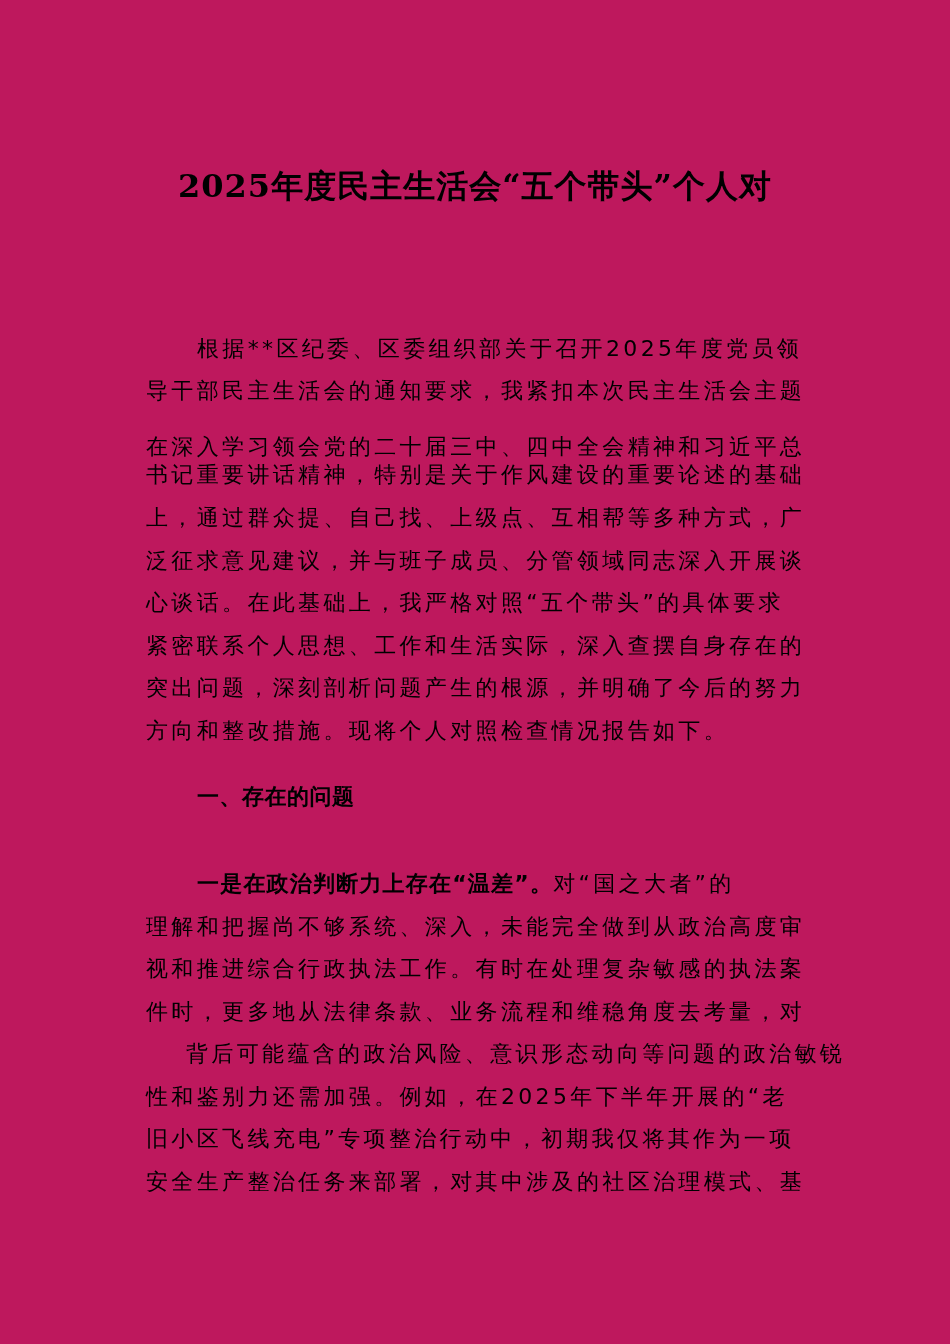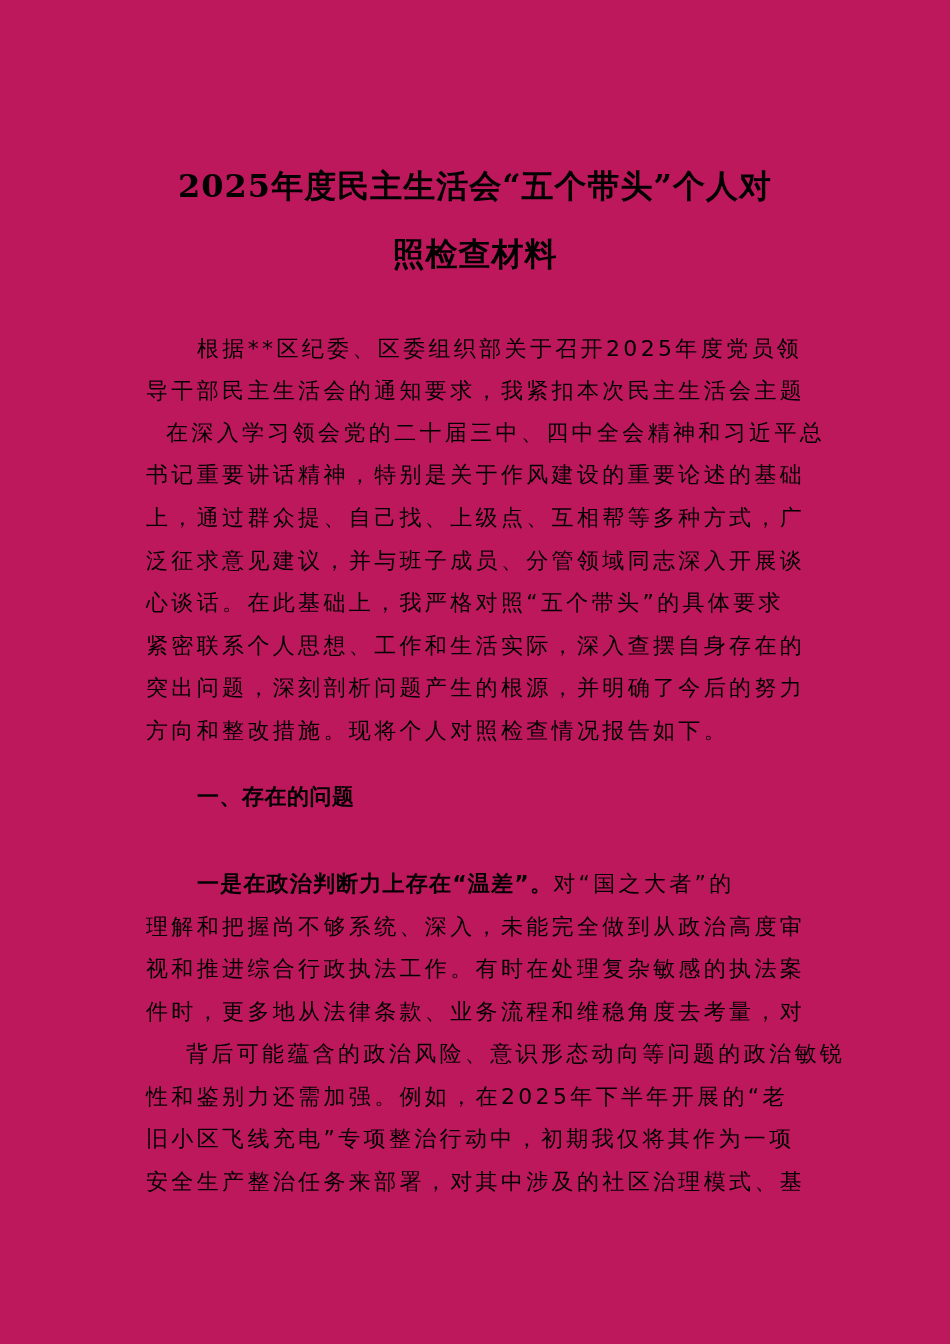--- a/index.html
+++ b/index.html
@@ -66,26 +66,25 @@
       white-space: nowrap;
     }
     .bold-lead { font-weight: bold; letter-spacing: 1.2px; }
   </style>
 </head>
 <body>
 
 <div class="page">
 
   <div class="title-line" style="top:166px;">2025年度民主生活会“五个带头”个人对</div>
-  <div class="title-line" style="top:234px;">照检查材料</div>
 
   <div>
     <div class="body-line indent" style="top:334px;">根据**区纪委、区委组织部关于召开2025年度党员领</div>
     <div class="body-line" style="top:376px;">导干部民主生活会的通知要求，我紧扣本次民主生活会主题</div>
-    <div class="body-line" style="top:418px;margin-left:20px;">在深入学习领会党的二十届三中、四中全会精神和习近平总</div>
+    <div class="body-line" style="top:432px;">在深入学习领会党的二十届三中、四中全会精神和习近平总</div>
     <div class="body-line" style="top:460px;">书记重要讲话精神，特别是关于作风建设的重要论述的基础</div>
     <div class="body-line" style="top:503px;">上，通过群众提、自己找、上级点、互相帮等多种方式，广</div>
     <div class="body-line" style="top:546px;">泛征求意见建议，并与班子成员、分管领域同志深入开展谈</div>
     <div class="body-line" style="top:588px;">心谈话。在此基础上，我严格对照“五个带头”的具体要求</div>
     <div class="body-line" style="top:631px;">紧密联系个人思想、工作和生活实际，深入查摆自身存在的</div>
     <div class="body-line" style="top:673px;">突出问题，深刻剖析问题产生的根源，并明确了今后的努力</div>
     <div class="body-line" style="top:716px;">方向和整改措施。现将个人对照检查情况报告如下。</div>
   </div>
 
   <div class="heading1" style="top:782px;">一、存在的问题</div>

